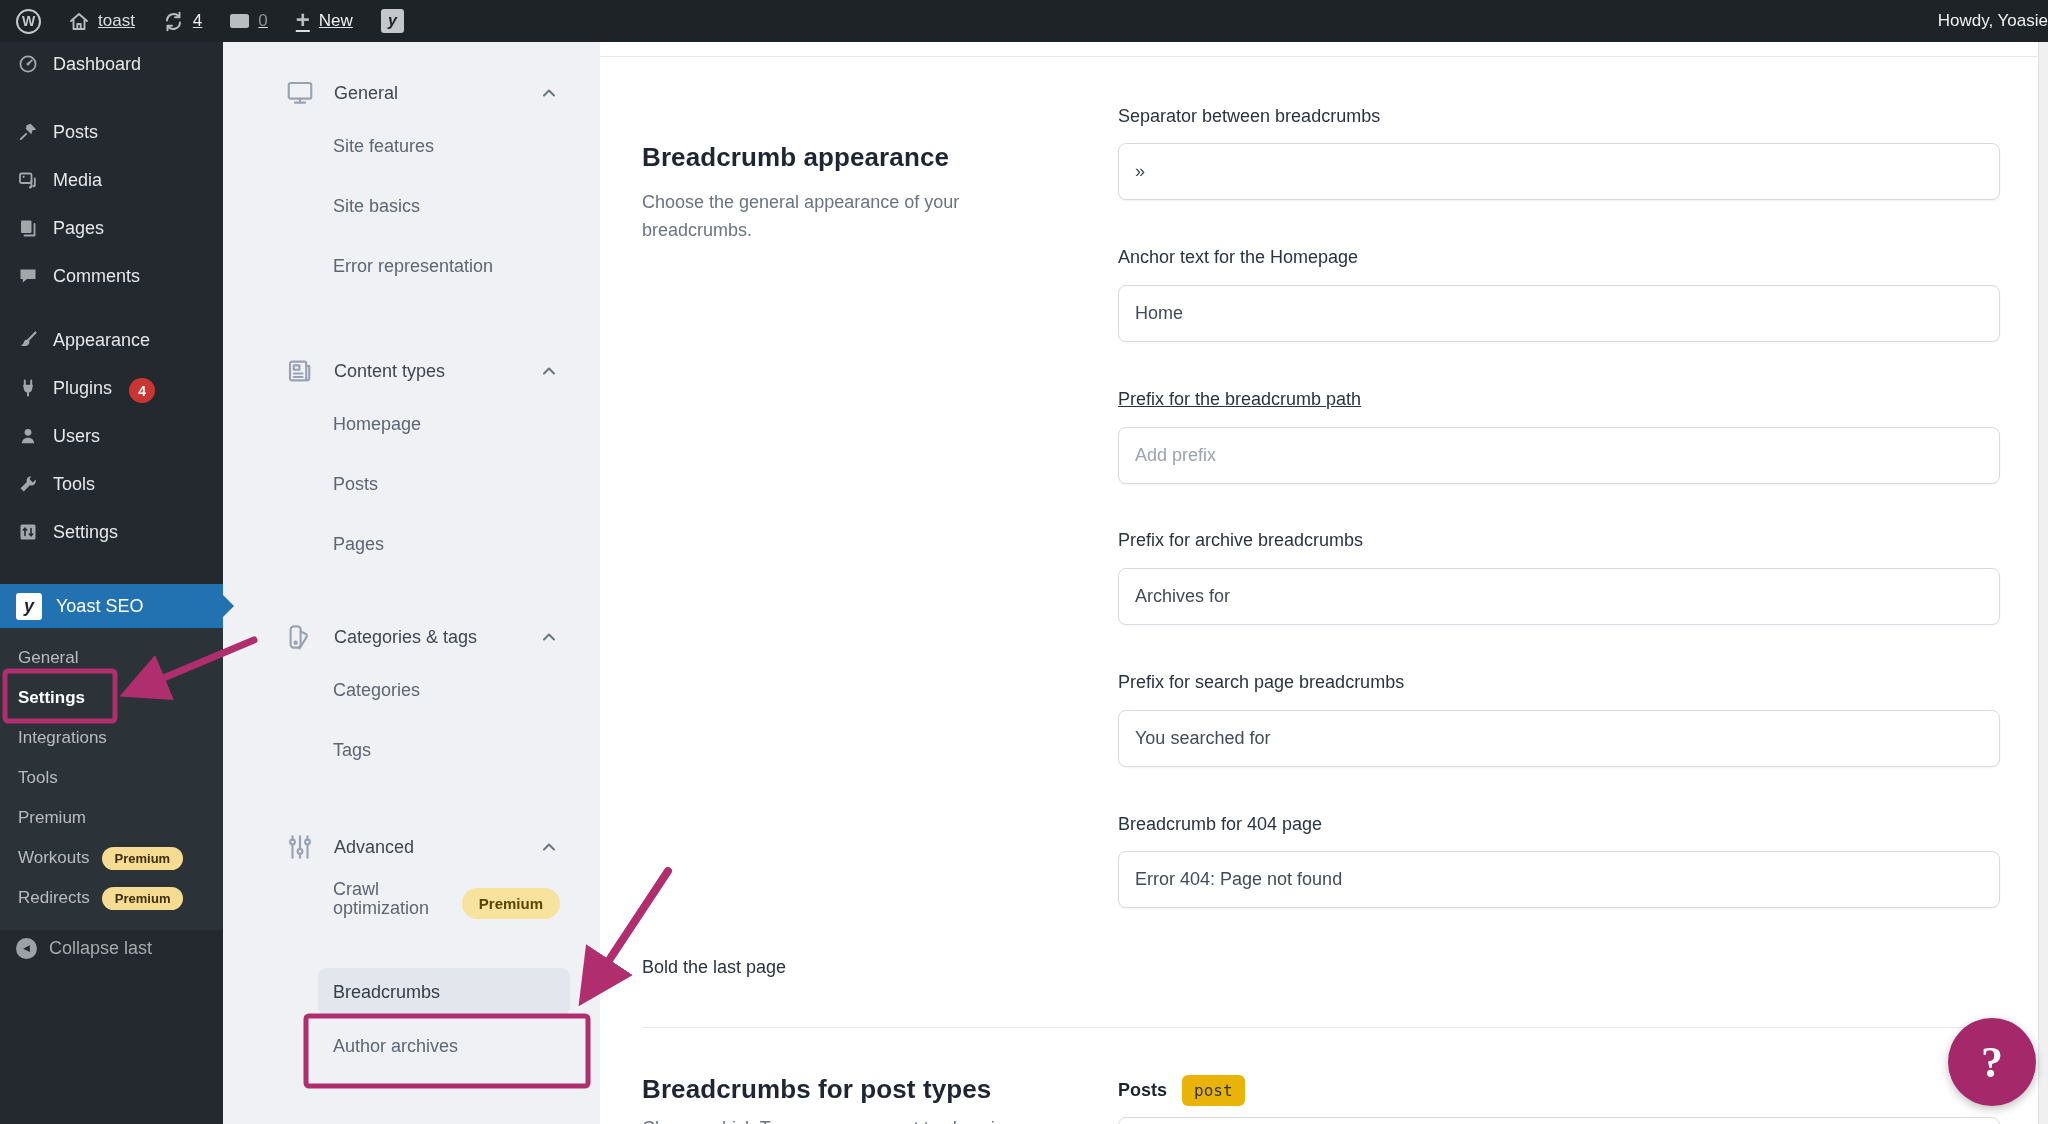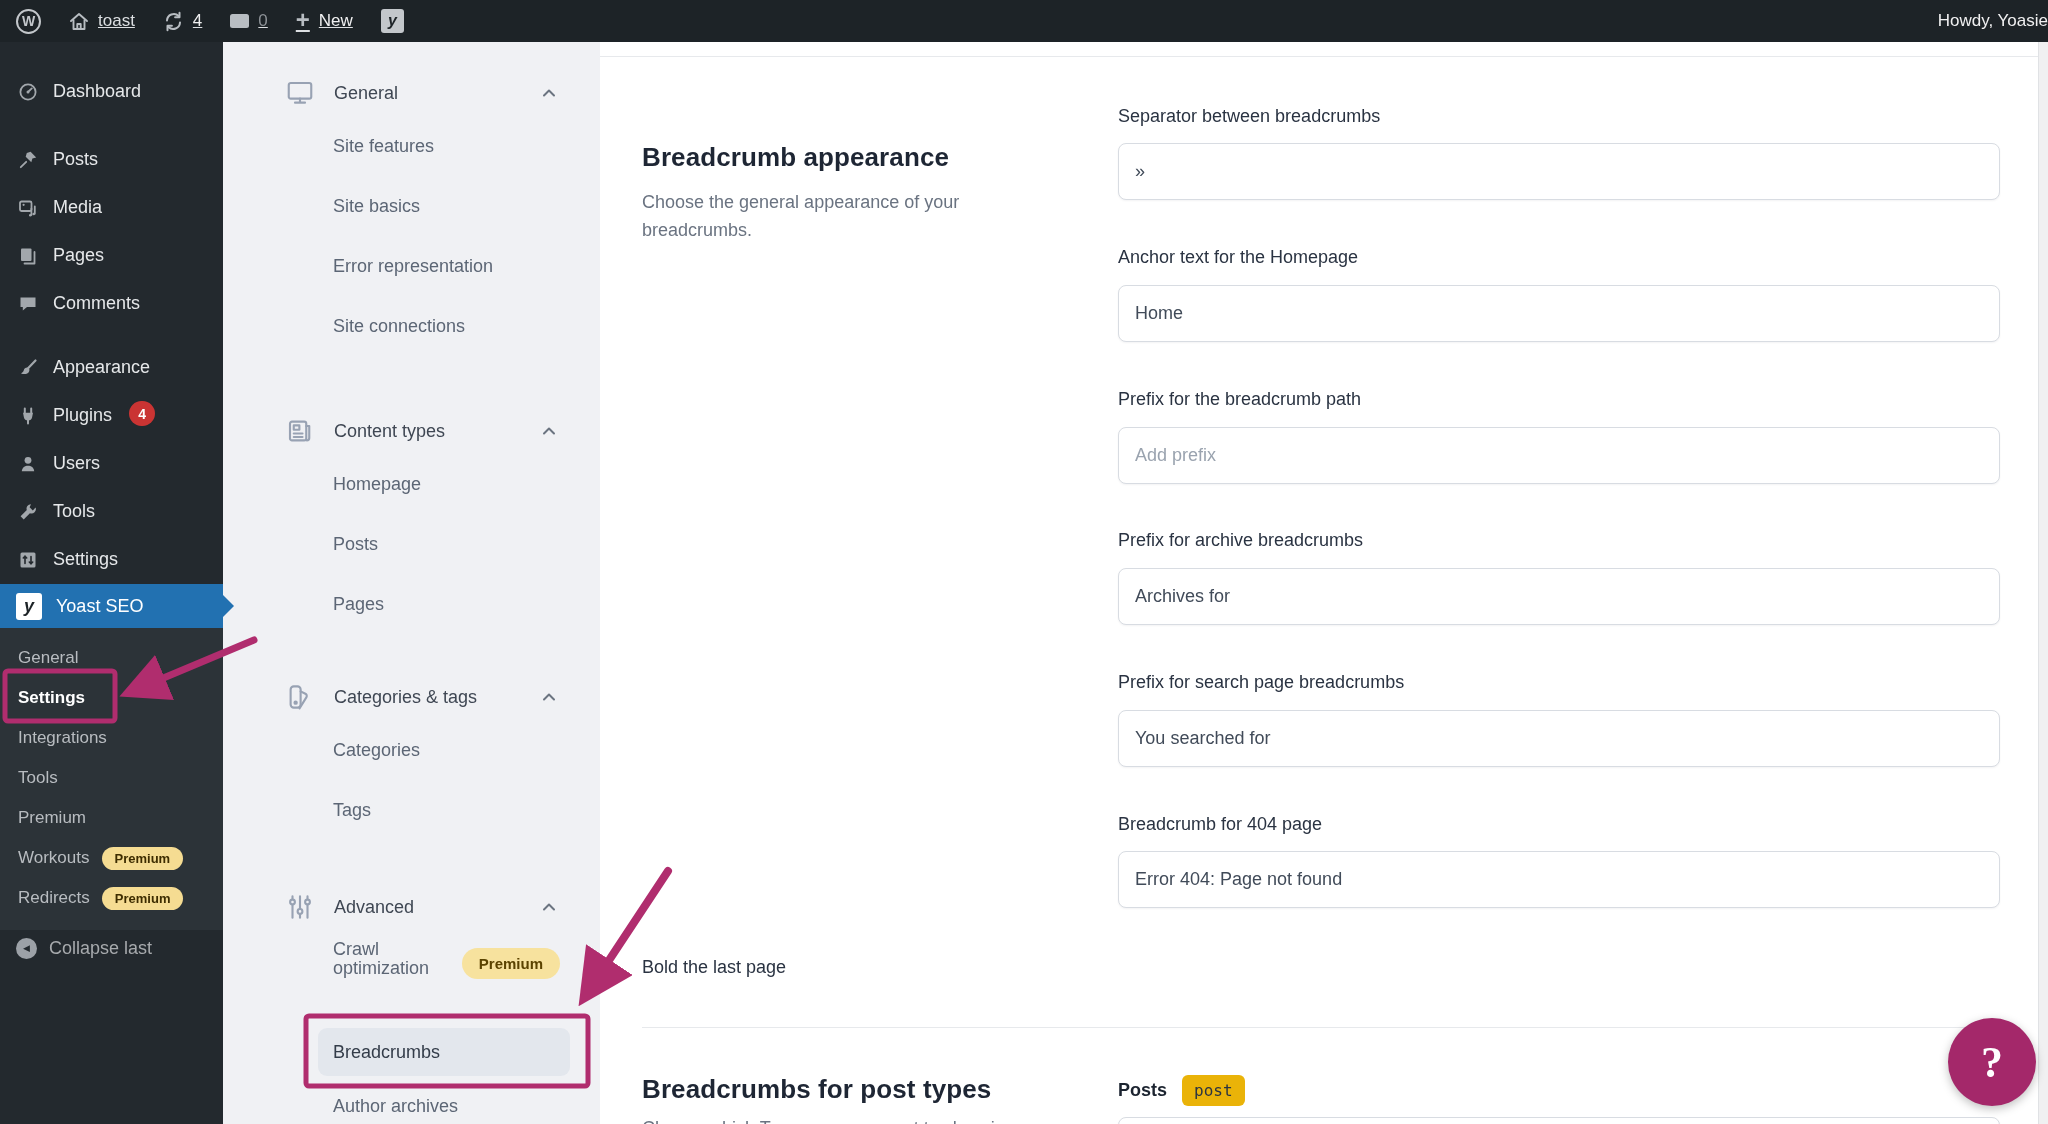--- a/index.html
+++ b/index.html
@@ -38,21 +38,21 @@
     color:#1d2327; font-weight:bold; font-size:16px; font-style:italic;
   }
   .topbar-right { margin-left:auto; color:#f0f0f1; }
 
   
   .wpmenu {
     position:absolute; top:42px; left:0; width:223px; bottom:0;
     background:#23292e; color:#e6e8ea; font-size:18px; z-index:40;
   }
   .wpmenu-inner { padding-top:12px; }
-  .wm-item { height:48px; display:flex; align-items:flex-end; gap:15px; padding-left:18px; cursor:pointer; }
+  .wm-item { height:48px; display:flex; align-items:flex-start; gap:15px; padding-left:18px; cursor:pointer; }
   .wm-item svg { flex:0 0 auto; }
   .wm-sep-a { height:20px; } .wm-sep-b { height:16px; }
   .wm-badge {
     background:#ca3433; color:#fff; font-size:14px; font-weight:bold;
     min-width:26px; height:25px; border-radius:13px; display:inline-flex;
     align-items:center; justify-content:center; padding:0 8px; margin-left:2px;
   }
   .wm-yoast {
     position:relative; height:44px; margin-top:14px; background:#2271b1; color:#fff;
     display:flex; align-items:center; gap:14px; padding-left:16px; cursor:pointer;
@@ -323,23 +323,20 @@
     </div>
     <div class="an-sub">
         <span>Site features</span>
       </div>
     <div class="an-sub">
         <span>Site basics</span>
       </div>
     <div class="an-sub">
         <span>Error representation</span>
       </div>
-    <div class="an-sub">
-        <span>Site connections</span>
-      </div>
   </div>
 
   <div class="gap2">
     <div class="an-header">
       <svg width="30" height="30" viewBox="0 0 24 24">
         <rect x="4" y="4.5" width="13" height="15" rx="1.6" class="nav-ic"></rect>
         <rect x="7" y="7.5" width="4.5" height="3.5" class="nav-ic"></rect>
         <path d="M7 14h7M7 16.8h7" class="nav-ic"></path>
         <path d="M17 8h2.4v9.6a1.9 1.9 0 0 1-1.9 1.9" class="nav-ic"></path>
       </svg>
@@ -409,21 +406,21 @@
   <div class="sec-title" style="top:100px;">Breadcrumb appearance</div>
   <div class="sec-desc" style="top:146px;">Choose the general appearance of your breadcrumbs.</div>
 
   <div class="fieldcol">
     <label class="f-label" style="top:64px;">Separator between breadcrumbs</label>
     <input class="f-input" style="top: 101px;" value="»">
 
     <label class="f-label" style="top:205px;">Anchor text for the Homepage</label>
     <input class="f-input" style="top: 243px;" value="Home">
 
-    <label class="f-label" style="top:347px;">Prefix for the breadcrumb path</label>
+    <label class="f-label" style="top:347px;text-decoration:underline;">Prefix for the breadcrumb path</label>
     <input class="f-input" style="top: 385px;" placeholder="Add prefix">
 
     <label class="f-label" style="top:488px;">Prefix for archive breadcrumbs</label>
     <input class="f-input" style="top: 526px;" value="Archives for">
 
     <label class="f-label" style="top:630px;">Prefix for search page breadcrumbs</label>
     <input class="f-input" style="top: 668px;" value="You searched for">
 
     <label class="f-label" style="top:772px;">Breadcrumb for 404 page</label>
     <input class="f-input" style="top: 809px;" value="Error 404: Page not found">

